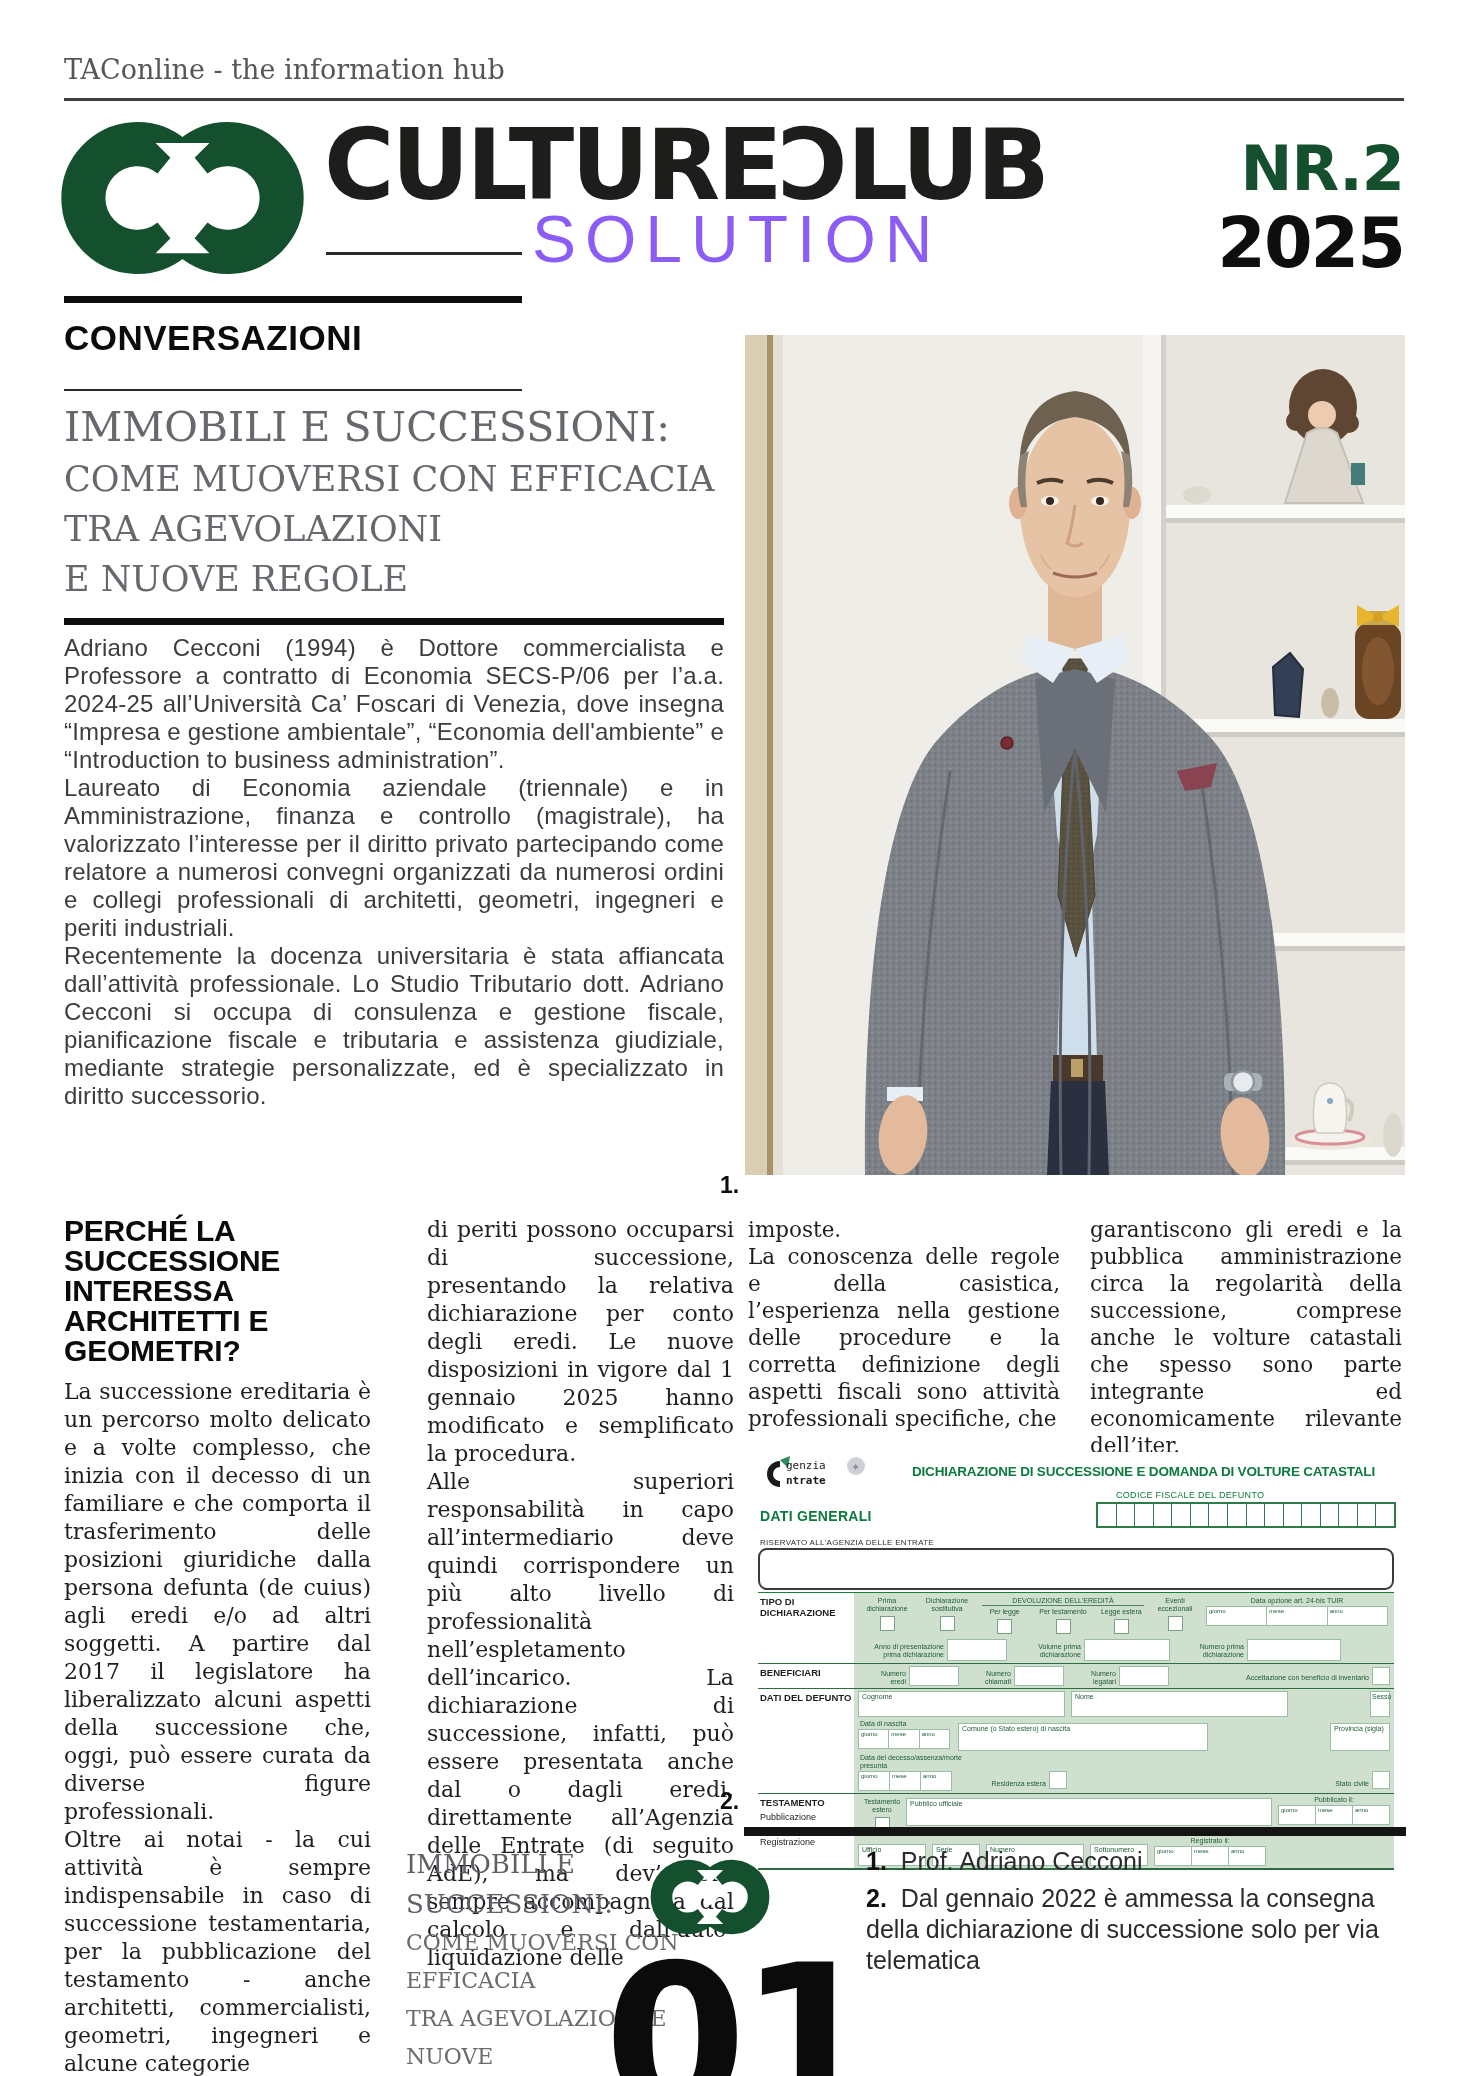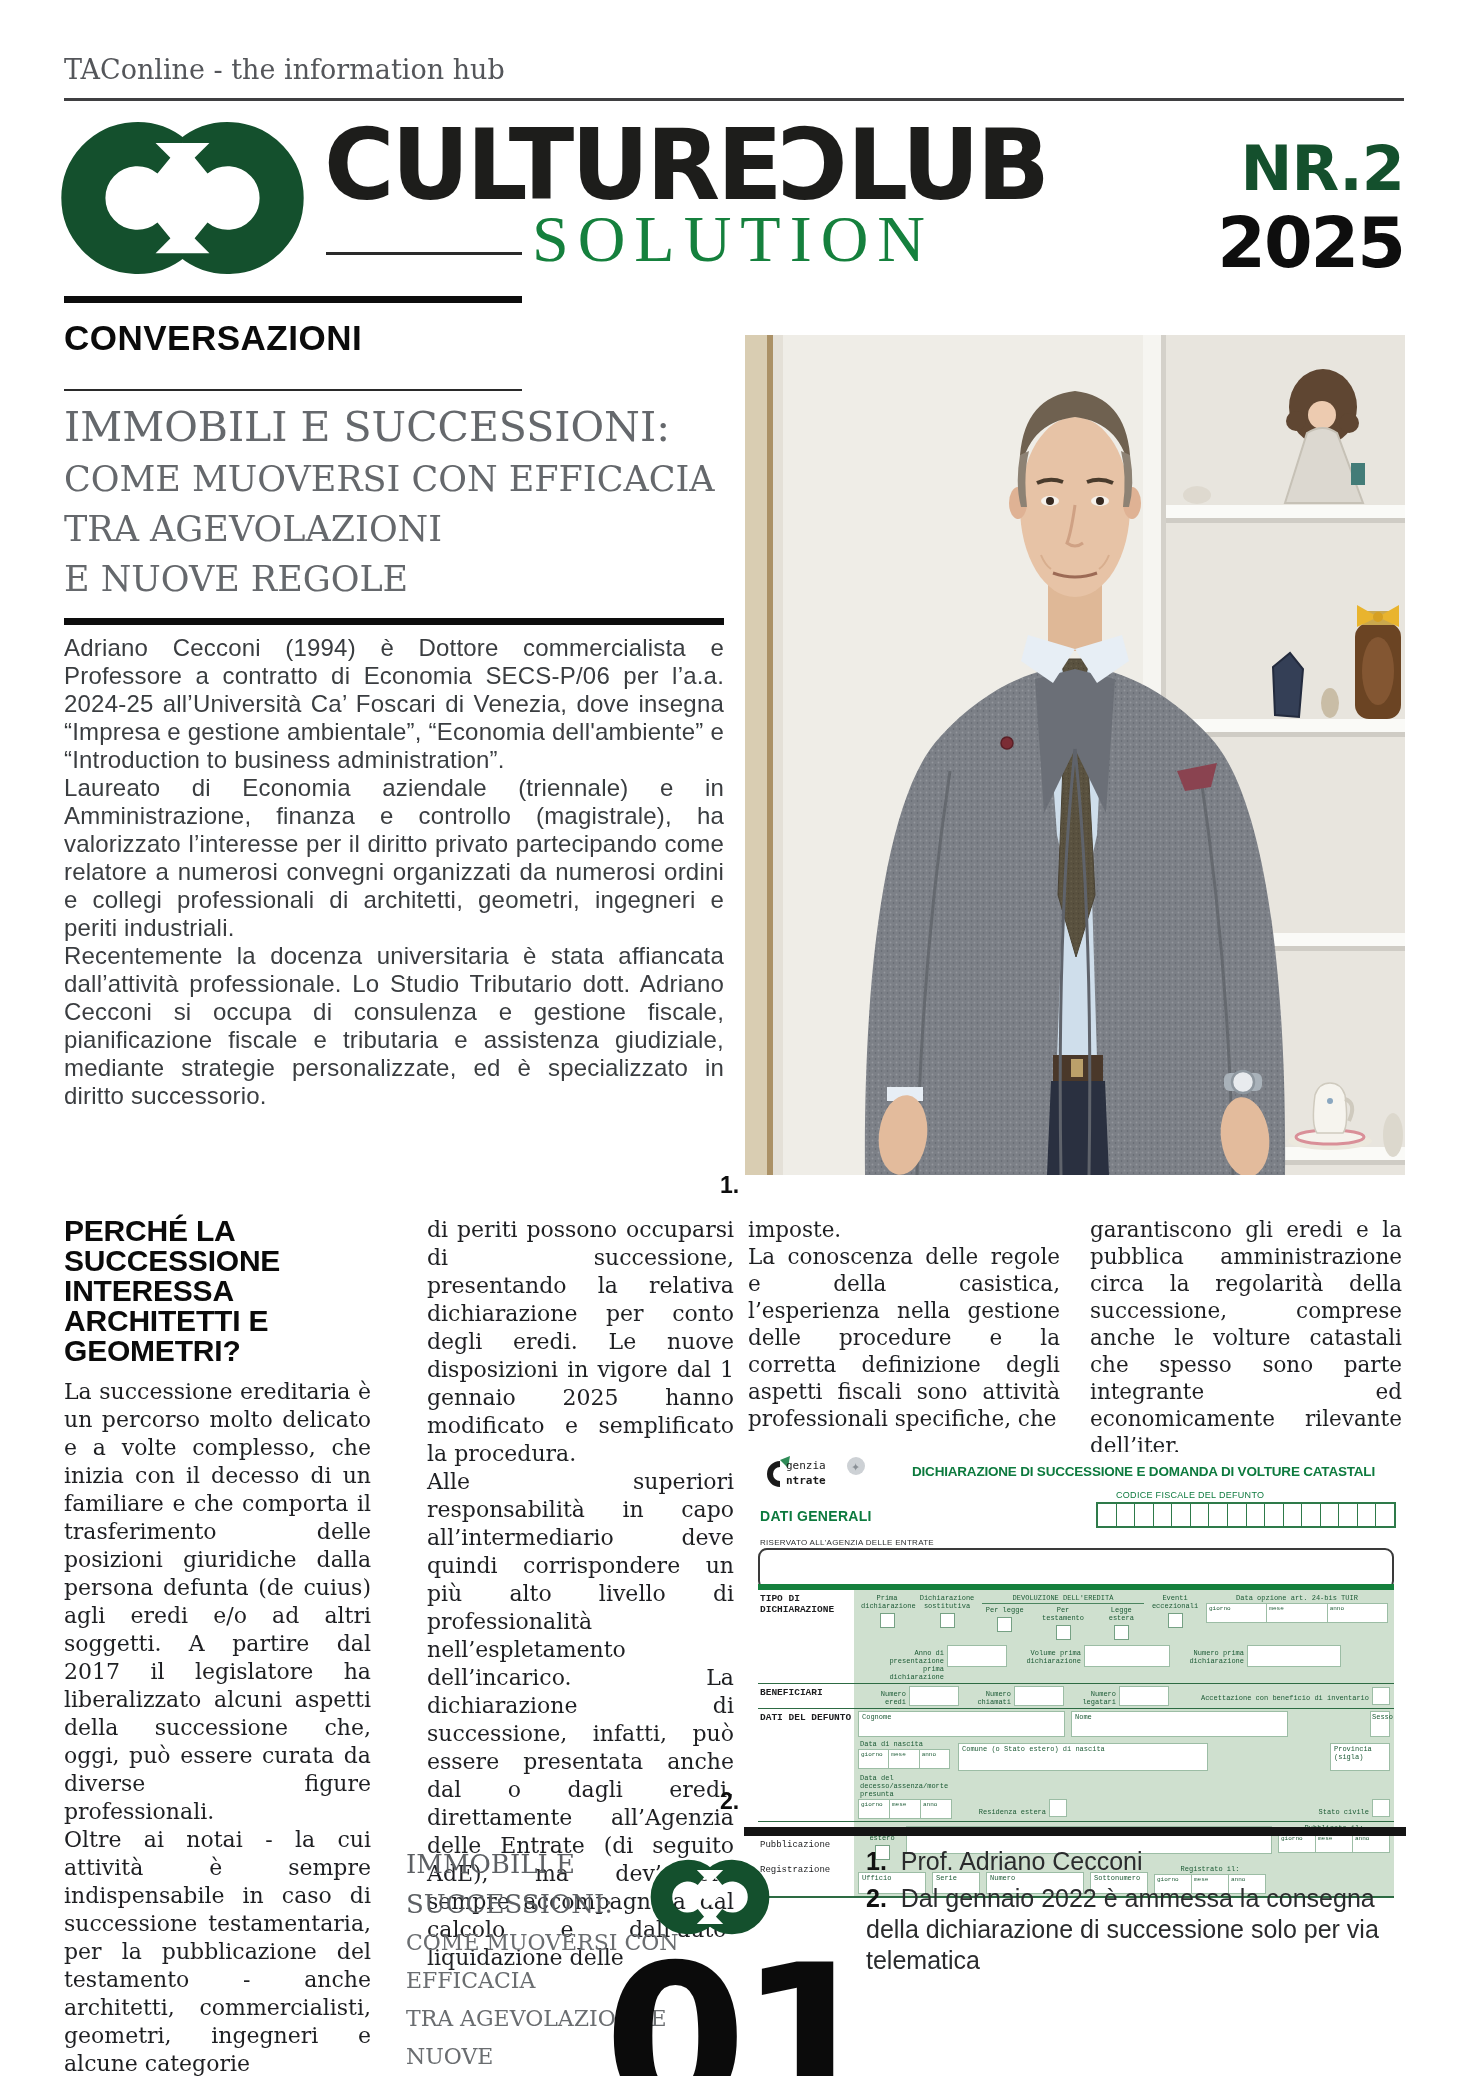--- a/index.html
+++ b/index.html
@@ -11,22 +11,22 @@
   .kicker{left:64px;top:54px;font-family:"DejaVu Serif",serif;font-size:27px;color:#54565a;}
   .header-rule{left:64px;top:98px;width:1340px;height:3px;background:#3f3f41;}
 
   
   .logo-svg{left:60px;top:114px;width:245px;height:168px;}
   .wordmark{left:324px;top:116px;font-family:"DejaVu Sans",sans-serif;font-weight:800;
             font-size:96px;letter-spacing:-3px;color:#1d1d1b;line-height:1;white-space:nowrap;
             transform:scaleY(1.02);transform-origin:left top;}
   .flip{display:inline-block;transform:scaleX(-1);}
   .sol-rule{left:326px;top:252px;width:196px;height:3px;background:#2a2a2a;}
-  .solution{left:532px;top:206px;font-family:Liberation Serif, serif;font-weight:400;
-            font-size:66px;letter-spacing:9px;color:#15803d;line-height:1;white-space:nowrap;}
+  .solution{left:532px;top:206px;font-family:Liberation Sans, sans-serif;font-weight:400;
+            font-size:66px;letter-spacing:9px;color:#8b5cf6;line-height:1;white-space:nowrap;}
   .issue{right:64px;top:138px;text-align:right;line-height:1;}
   .issue-nr{font-family:"DejaVu Sans",sans-serif;font-weight:800;font-size:62px;letter-spacing:-1px;color:#14502d;}
   .issue-yr{font-family:"DejaVu Sans",sans-serif;font-weight:800;font-size:70px;letter-spacing:-2px;color:#0e0e0e;margin-top:8px;}
 
   
   .conv-rule-thick{left:64px;top:296px;width:458px;height:7px;background:#0d0d0d;}
   .conv-label{left:64px;top:318px;font-weight:800;font-size:35px;letter-spacing:0.5px;color:#0b0b0b;}
   .conv-rule-thin{left:64px;top:389px;width:458px;height:2px;background:#2a2a2a;}
 
   
@@ -63,21 +63,21 @@
            color:#0d7a3e;letter-spacing:-0.2px;}
   .cf-label{position:absolute;left:352px;top:38px;font-size:9px;color:#0d7a3e;letter-spacing:0.3px;margin-left:20px;}
   .cf-cells{position:absolute;left:352px;top:50px;width:296px;height:22px;display:flex;
             border:2px solid #2e7a4a;background:#fff;}
   .cf-cells span{flex:1;border-right:1px solid #2e7a4a;}
   .cf-cells span:last-child{border-right:none;}
   .f-dg{position:absolute;left:16px;top:56px;font-size:14px;font-weight:bold;color:#0d7a3e;letter-spacing:0.3px;}
   .f-ris{position:absolute;left:16px;top:86px;font-size:8px;color:#2d2f31;letter-spacing:0.3px;}
   .ris-box{position:absolute;left:14px;top:96px;width:632px;height:38px;border:2px solid #3a3a3a;
            border-radius:9px;background:#fff;}
-  .gtable{position:absolute;left:14px;top:132px;width:636px;border-top:6px solid #15803d;border-bottom:2px solid #2d6b43;font-family:Liberation Mono, monospace;}
+  .gtable{position:absolute;left:14px;top:140px;width:636px;border-top:1px solid #15803d;border-bottom:2px solid #2d6b43;}
   .gsec{display:flex;border-bottom:1.5px solid #2d6b43;}
   .gsec:last-child{border-bottom:none;}
   .gsec-label{width:92px;background:#fff;font-size:9.5px;font-weight:bold;color:#1c1d1f;padding:3px 2px 2px 2px;line-height:11px;}
   .gsec-label .sub{font-weight:normal;font-size:9px;display:block;margin-top:4px;}
   .gsec-body{flex:1;background:#cfe0cf;position:relative;padding:2px 4px;}
   .frow{display:flex;align-items:flex-start;}
   .fld{text-align:center;font-size:7px;line-height:8px;color:#1c5a35;margin:2px 3px;}
   .cb{width:13px;height:13px;background:#fff;border:1px solid #76a184;margin:3px auto 0;}
   .wbox{background:#fff;border:1px solid #9cbda5;}
   .dmy{display:flex;background:#fff;border:1px solid #9cbda5;height:18px;}

